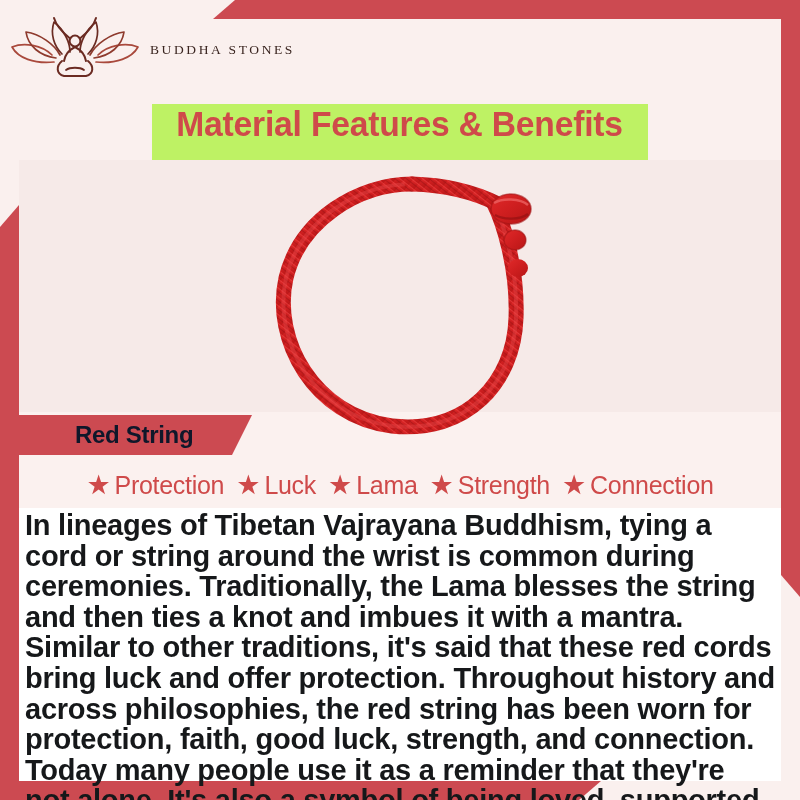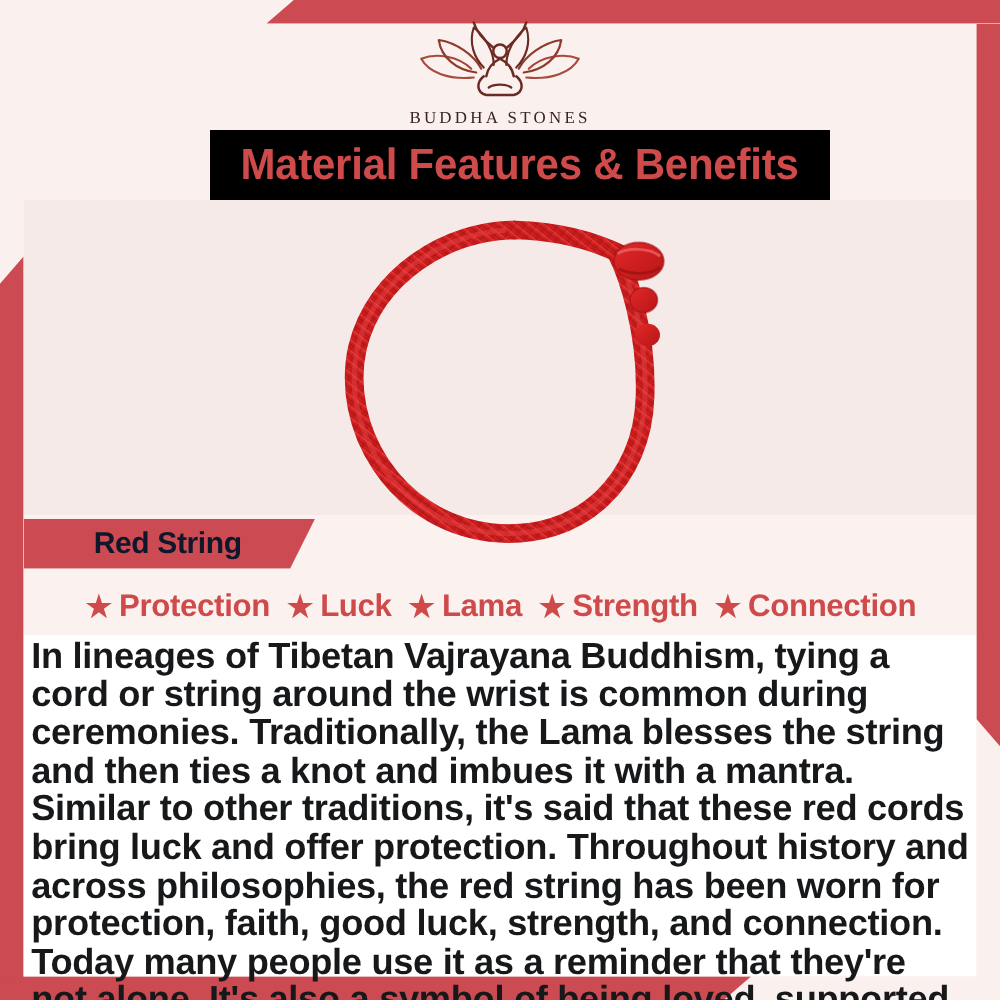--- a/index.html
+++ b/index.html
@@ -27,39 +27,39 @@
     clip-path: polygon(0 22px, 100% 0, 100% 100%, 0 100%);
   }
   #deco-bottom {
     bottom:0; left:0; width:601px; height:19px;
     clip-path: polygon(0 0, 100% 0, calc(100% - 22px) 100%, 0 100%);
   }
 
   
   #logo-block {
     position:absolute; top:14px; left:0; width:800px;
-    display:flex; flex-direction:column; align-items:center;
+    display:flex; flex-direction:row; align-items:center;
     z-index:5;
   }
   #logo-mark { width:150px; height:70px; display:block; }
   #logo-wordmark {
     margin-top:2px;
     font-family:"Liberation Serif", serif;
     font-size:13.5px;
     letter-spacing:2.6px;
     color:#3a2520;
     font-weight:400;
   }
 
   
   #title-band {
-    position:absolute; top:104px; left:168px;
+    position:absolute; top:104px; left:152px;
     width:496px; height:56px;
-    background:#000000;
-    display:flex; align-items:center; justify-content:center;
+    background:#bef264;
+    display:flex; justify-content:center;
     z-index:4;
   }
   #title-text {
     font-size:35px;
     font-weight:bold;
     color:#cf4a4a;
     letter-spacing:-0.2px;
     transform:scaleX(0.96);
     white-space:nowrap;
   }
@@ -111,21 +111,21 @@
   .benefit { display:flex; align-items:center; white-space:nowrap; }
   .benefit-star {
     color:#cf4a4a;
     font-size:27px;
     line-height:1;
     margin-right:4px;
   }
   .benefit-label {
     color:#cf4a4a;
     font-size:25px;
-    font-weight:bold;
+    font-weight:normal;
     letter-spacing:-0.3px;
   }
   .benefit + .benefit { margin-left:10px; }
 
   
   #description-panel {
     position:absolute; top:508px; left:19px;
     width:762px; height:273px;
     background:#ffffff;
     z-index:2;

